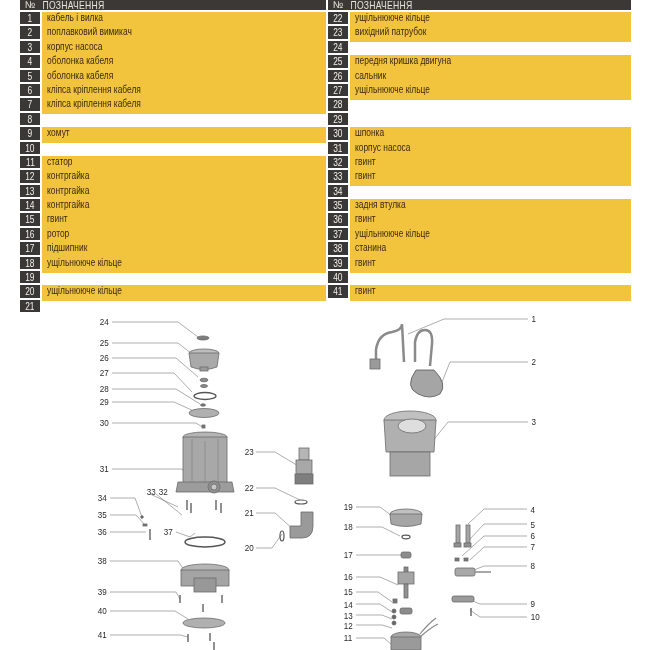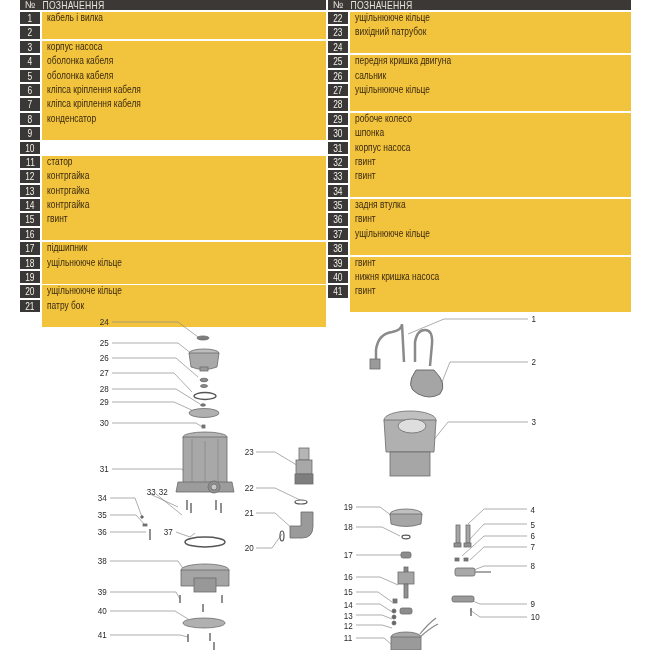--- a/index.html
+++ b/index.html
@@ -5,21 +5,21 @@
   html,body{margin:0;padding:0;background:#ffffff;}
   body{width:650px;height:650px;position:relative;overflow:hidden;font-family:"Liberation Sans",sans-serif;}
   .table{position:absolute;top:0;}
   .table.left{left:20px;width:306px;}
   .table.right{left:328px;width:303px;}
   .row{display:flex;height:14.4px;margin-bottom:0px;}
   .hdr{height:10px;background:#3b3836;display:flex;align-items:center;margin-bottom:1px;}
   .hdr .no{width:20px;color:#e8e4dc;font-size:10px;line-height:10px;text-align:center;}
   .hdr .lbl{color:#e8e4dc;font-size:10.5px;line-height:10px;letter-spacing:0.3px;transform:scaleX(0.82);transform-origin:left center;padding-left:3px;}
   .cell-no{width:20px;height:12.4px;background:#3a3836;color:#f2efe8;font-size:10.5px;line-height:13px;text-align:center;margin-top:1px;margin-right:2px;}
-  .cell-lbl{flex:1;height:27px;background:#f2c33d;color:#3a2a12;font-size:10px;line-height:12.6px;padding-left:5px;margin-top:1px;white-space:nowrap;overflow:hidden;}
+  .cell-lbl{flex:1;height:16px;background:#f2c33d;color:#3a2a12;font-size:10px;line-height:12.6px;padding-left:5px;margin-top:1px;white-space:nowrap;overflow:hidden;}
   .cell-lbl span{display:inline-block;transform:scaleX(0.84);transform-origin:left center;}
   .cell-no span{display:inline-block;transform:scaleX(0.8);}
   .diagram{position:absolute;left:0;top:312px;width:650px;height:338px;}
   .callout{position:absolute;font-size:9.5px;color:#2a2a2a;line-height:10px;}
   .callout span{display:inline-block;transform:scaleX(0.85);}
   svg{position:absolute;left:0;top:0;}
 </style>
 </head>
 <body>
 
@@ -28,20 +28,21 @@
     <div class="no">№</div>
     <div class="lbl">ПОЗНАЧЕННЯ</div>
   </div>
   <div id="left-rows">
       <div class="row">
         <div class="cell-no"><span>1</span></div>
         <div class="cell-lbl"><span>кабель і вилка</span></div>
       </div>
       <div class="row">
         <div class="cell-no"><span>2</span></div>
+        <div class="cell-lbl"><span>поплавковий вимикач</span></div>
       </div>
       <div class="row">
         <div class="cell-no"><span>3</span></div>
         <div class="cell-lbl"><span>корпус насоса</span></div>
       </div>
       <div class="row">
         <div class="cell-no"><span>4</span></div>
         <div class="cell-lbl"><span>оболонка кабеля</span></div>
       </div>
       <div class="row">
@@ -51,24 +52,24 @@
       <div class="row">
         <div class="cell-no"><span>6</span></div>
         <div class="cell-lbl"><span>кліпса кріплення кабеля</span></div>
       </div>
       <div class="row">
         <div class="cell-no"><span>7</span></div>
         <div class="cell-lbl"><span>кліпса кріплення кабеля</span></div>
       </div>
       <div class="row">
         <div class="cell-no"><span>8</span></div>
-        <div class="cell-lbl"><span>конденсатор</span></div>
       </div>
       <div class="row">
         <div class="cell-no"><span>9</span></div>
+        <div class="cell-lbl"><span>хомут</span></div>
       </div>
       <div class="row">
         <div class="cell-no"><span>10</span></div>
       </div>
       <div class="row">
         <div class="cell-no"><span>11</span></div>
         <div class="cell-lbl"><span>статор</span></div>
       </div>
       <div class="row">
         <div class="cell-no"><span>12</span></div>
@@ -81,39 +82,39 @@
       <div class="row">
         <div class="cell-no"><span>14</span></div>
         <div class="cell-lbl"><span>контргайка</span></div>
       </div>
       <div class="row">
         <div class="cell-no"><span>15</span></div>
         <div class="cell-lbl"><span>гвинт</span></div>
       </div>
       <div class="row">
         <div class="cell-no"><span>16</span></div>
+        <div class="cell-lbl"><span>ротор</span></div>
       </div>
       <div class="row">
         <div class="cell-no"><span>17</span></div>
         <div class="cell-lbl"><span>підшипник</span></div>
       </div>
       <div class="row">
         <div class="cell-no"><span>18</span></div>
         <div class="cell-lbl"><span>ущільнююче кільце</span></div>
       </div>
       <div class="row">
         <div class="cell-no"><span>19</span></div>
       </div>
       <div class="row">
         <div class="cell-no"><span>20</span></div>
         <div class="cell-lbl"><span>ущільнююче кільце</span></div>
       </div>
       <div class="row">
         <div class="cell-no"><span>21</span></div>
-        <div class="cell-lbl"><span>патру бок</span></div>
       </div>
     </div>
 </div>
 
 <div class="table right">
   <div class="hdr">
     <div class="no">№</div>
     <div class="lbl">ПОЗНАЧЕННЯ</div>
   </div>
   <div id="right-rows">
@@ -138,21 +139,20 @@
       </div>
       <div class="row">
         <div class="cell-no"><span>27</span></div>
         <div class="cell-lbl"><span>ущільнююче кільце</span></div>
       </div>
       <div class="row">
         <div class="cell-no"><span>28</span></div>
       </div>
       <div class="row">
         <div class="cell-no"><span>29</span></div>
-        <div class="cell-lbl"><span>робоче колесо</span></div>
       </div>
       <div class="row">
         <div class="cell-no"><span>30</span></div>
         <div class="cell-lbl"><span>шпонка</span></div>
       </div>
       <div class="row">
         <div class="cell-no"><span>31</span></div>
         <div class="cell-lbl"><span>корпус насоса</span></div>
       </div>
       <div class="row">
@@ -173,28 +173,28 @@
       <div class="row">
         <div class="cell-no"><span>36</span></div>
         <div class="cell-lbl"><span>гвинт</span></div>
       </div>
       <div class="row">
         <div class="cell-no"><span>37</span></div>
         <div class="cell-lbl"><span>ущільнююче кільце</span></div>
       </div>
       <div class="row">
         <div class="cell-no"><span>38</span></div>
+        <div class="cell-lbl"><span>станина</span></div>
       </div>
       <div class="row">
         <div class="cell-no"><span>39</span></div>
         <div class="cell-lbl"><span>гвинт</span></div>
       </div>
       <div class="row">
         <div class="cell-no"><span>40</span></div>
-        <div class="cell-lbl"><span>нижня кришка насоса</span></div>
       </div>
       <div class="row">
         <div class="cell-no"><span>41</span></div>
         <div class="cell-lbl"><span>гвинт</span></div>
       </div>
     </div>
 </div>
 
 <div class="diagram">
   <svg width="650" height="338" viewBox="0 0 650 338">

